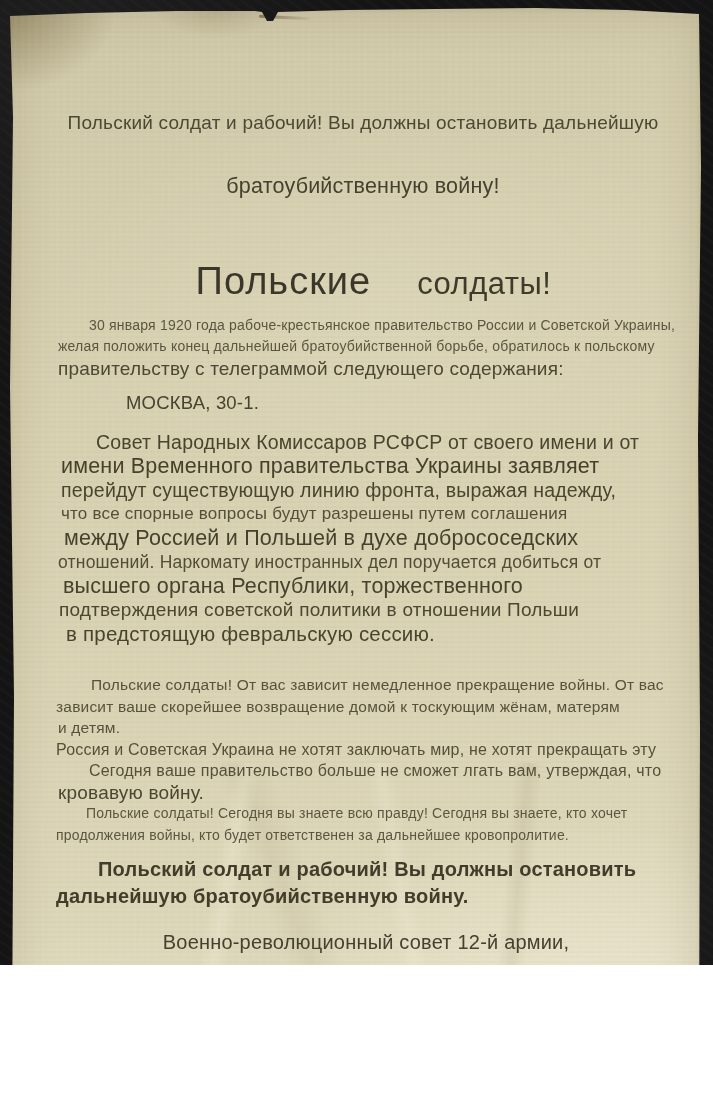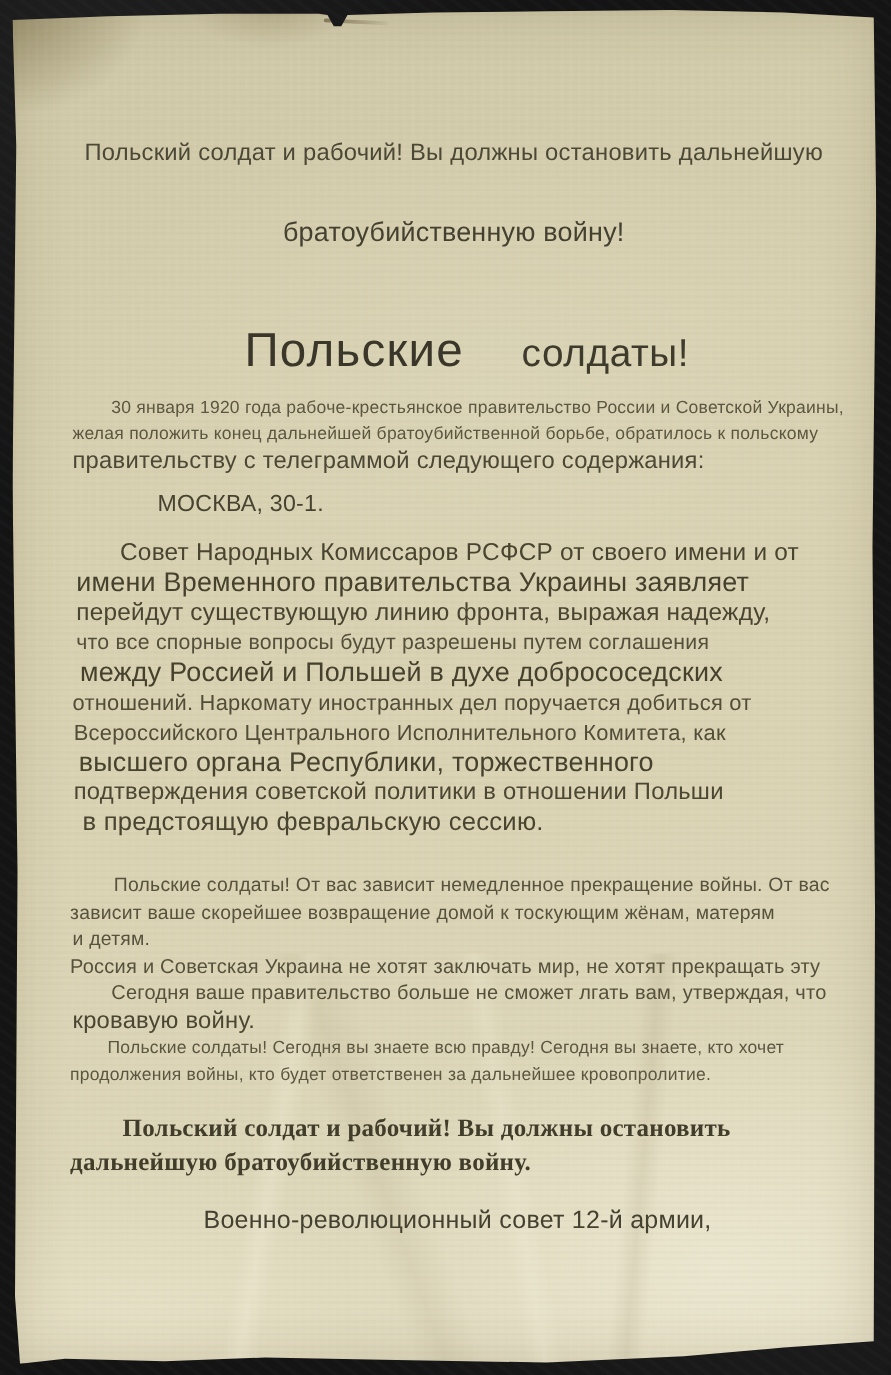--- a/index.html
+++ b/index.html
@@ -1,19 +1,19 @@
 <!DOCTYPE html>
 <html><head>
 <meta charset="utf-8">
 <style>
   html, body { margin: 0; padding: 0; }
   body { width: 713px; height: 1100px; overflow: hidden; font-family: "Liberation Sans", sans-serif; }
 
   .stage {
-    position: relative; width: 713px; height: 1100px; overflow: hidden;
+    position: relative; width: 713px; height: 965px; overflow: hidden;
     background:
       radial-gradient(circle at 10% 5%, rgba(75,75,75,0.20), transparent 28%),
       radial-gradient(circle at 88% 92%, rgba(65,65,65,0.16), transparent 30%),
       radial-gradient(circle at 60% 40%, rgba(55,55,55,0.10), transparent 40%),
       repeating-linear-gradient(35deg, rgba(255,255,255,0.014) 0 3px, transparent 3px 9px),
       #141414;
   }
 
   .paper {
     position: absolute; left: 7px; top: 7px; width: 696px; height: 1086px;
@@ -90,21 +90,21 @@
   .appeal .ln { line-height: 21.5px; }
   .ap0 { font-size: 15.5px; text-indent: 40px; color: #57523d; }
   .ap1 { font-size: 15.5px; text-indent: 5px;  color: #57523d; }
   .ap2 { font-size: 15.5px; text-indent: 7px;  color: #57523d; }
   .ap3 { font-size: 16px;   text-indent: 38px; color: #55503b; }
   .ap4 { font-size: 16px;   text-indent: 5px;  color: #55503b; }
   .ap5 { font-size: 19px;   text-indent: 7px;  color: #4b4632; line-height: 22px; }
   .ap6 { font-size: 14px;   text-indent: 35px; color: #5b5640; }
   .ap7 { font-size: 14px;   text-indent: 5px;  color: #5b5640; }
 
-  .final { margin-top: 20px; font-weight: 700; font-family: Liberation Serif, serif; }
+  .final { margin-top: 10px; font-weight: 700; }
   .final .ln { font-size: 20px; line-height: 27px; color: #413d2a; }
   .fc0 { text-indent: 47px; }
   .fc1 { text-indent: 5px; }
 
   .signature { margin-top: 18px; font-size: 20px; line-height: 28px; text-align: center; color: #454130; padding-left: 6px; }
 </style>
 </head>
 <body>
 
 <div class="stage">
@@ -127,21 +127,20 @@
 
       <div class="ln moscow">МОСКВА, 30-1.</div>
 
       <div class="telegram">
         <div class="ln tg0">Совет Народных Комиссаров РСФСР от своего имени и от</div>
         <div class="ln tg1">имени Временного правительства Украины заявляет</div>
         <div class="ln tg3">перейдут существующую линию фронта, выражая надежду,</div>
         <div class="ln tg4">что все спорные вопросы будут разрешены путем соглашения</div>
         <div class="ln tg5">между Россией и Польшей в духе добрососедских</div>
         <div class="ln tg6">отношений. Наркомату иностранных дел поручается добиться от</div>
-        <div class="ln tg7">Всероссийского Центрального Исполнительного Комитета, как</div>
         <div class="ln tg8">высшего органа Республики, торжественного</div>
         <div class="ln tg9">подтверждения советской политики в отношении Польши</div>
         <div class="ln tg10">в предстоящую февральскую сессию.</div>
       </div>
 
       <div class="appeal">
         <div class="ln ap0">Польские солдаты! От вас зависит немедленное прекращение войны. От вас</div>
         <div class="ln ap1">зависит ваше скорейшее возвращение домой к тоскующим жёнам, матерям</div>
         <div class="ln ap2">и детям.</div>
         <div class="ln ap4">Россия и Советская Украина не хотят заключать мир, не хотят прекращать эту</div>

